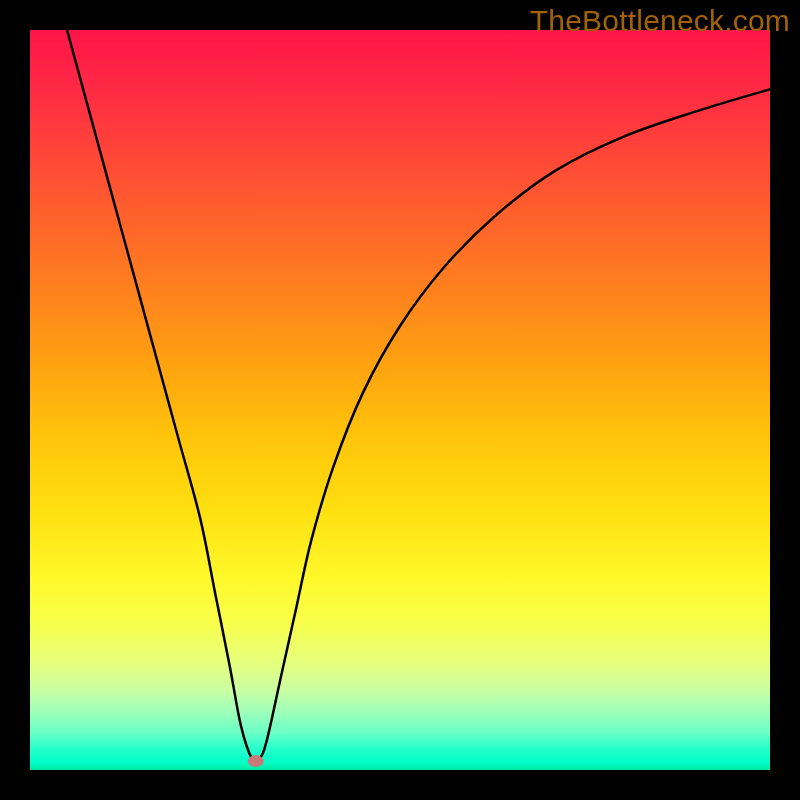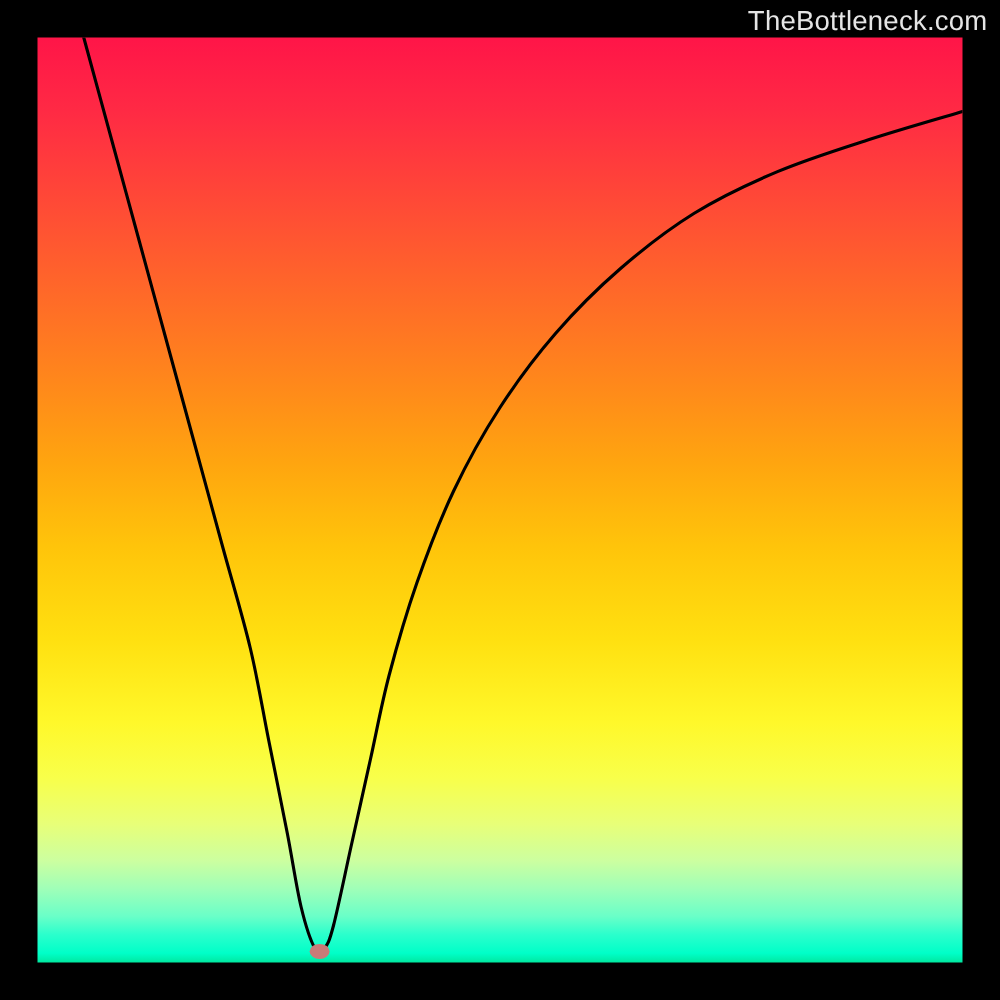--- a/index.html
+++ b/index.html
@@ -8,22 +8,22 @@
     height: 800px;
     background: #000;
     position: relative;
     font-family: Arial, Helvetica, sans-serif;
     overflow: hidden;
   }
   .watermark {
     position: absolute;
     top: 4px;
     right: 10px;
-    color: #e5e5e5;
-    font-size: 22px;
+    color: #a16207;
+    font-size: 30px;
     font-weight: 500;
     z-index: 10;
     letter-spacing: 0.2px;
   }
   .plot-area {
     position: absolute;
     left: 30px;
     top: 30px;
     width: 740px;
     height: 740px;

